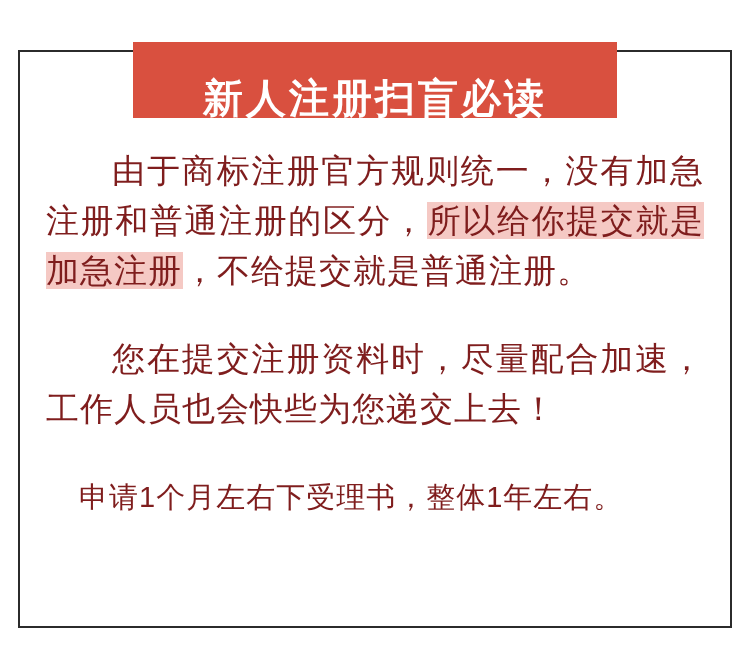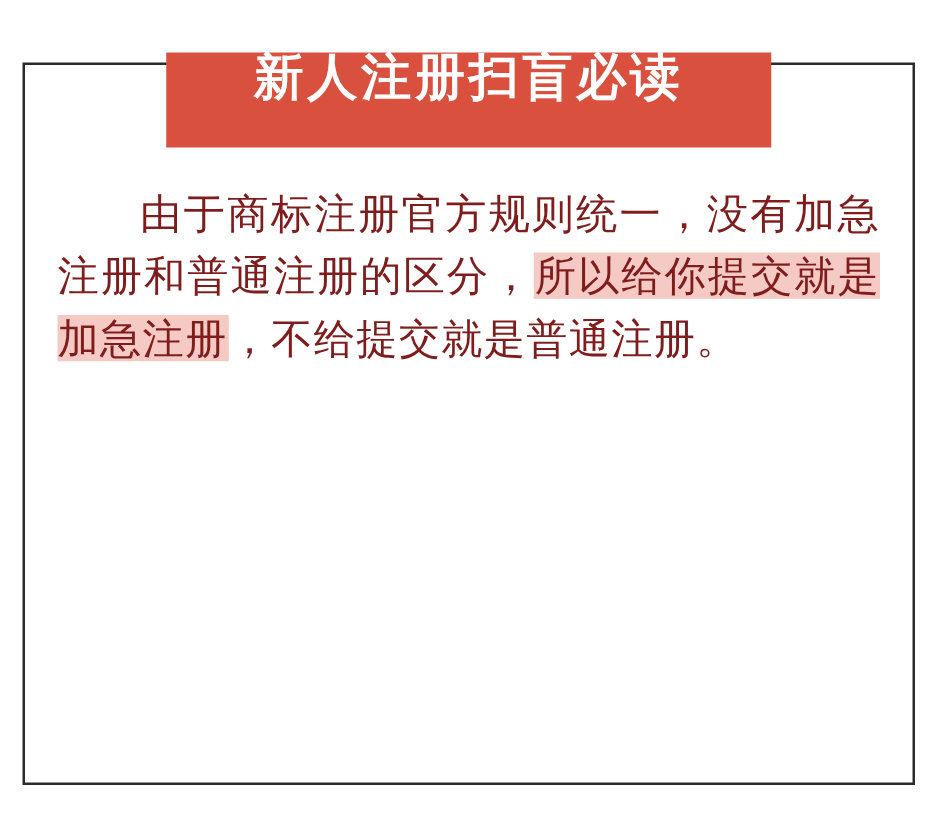--- a/index.html
+++ b/index.html
@@ -36,21 +36,21 @@
 
   
   .banner {
     position: absolute;
     left: 133px;
     top: 42px;
     width: 484px;
     height: 76px;
     background: #d9503f;
     display: flex;
-    align-items: flex-start;
+    align-items: flex-end;
     justify-content: center;
     box-sizing: border-box;
     z-index: 5;
   }
   .banner-title {
     color: #ffffff;
     font-size: 40px;
     font-weight: bold;
     letter-spacing: 3px;
     line-height: 1;
@@ -109,15 +109,17 @@
 <div class="poster">
 
   <div class="frame"></div>
 
   <div class="banner">
     <span class="banner-title">新人注册扫盲必读</span>
   </div>
 
   <div class="content">
     <p class="para indent" id="p1"><span>由于商标注册官方规则统一，没有加急注册和普通注册的区分，</span><span class="hl">所以给你提交就是加急注册</span><span>，不给提交就是普通注册。</span></p>
+    <p class="para indent" id="p2"><span>您在提交注册资料时，尽量配合加速，工作人员也会快些为您递交上去！</span></p>
+    <p class="para small" id="p3"><span>申请1个月左右下受理书，整体1年左右。</span></p>
   </div>
 
 </div>
 
 </body></html>

